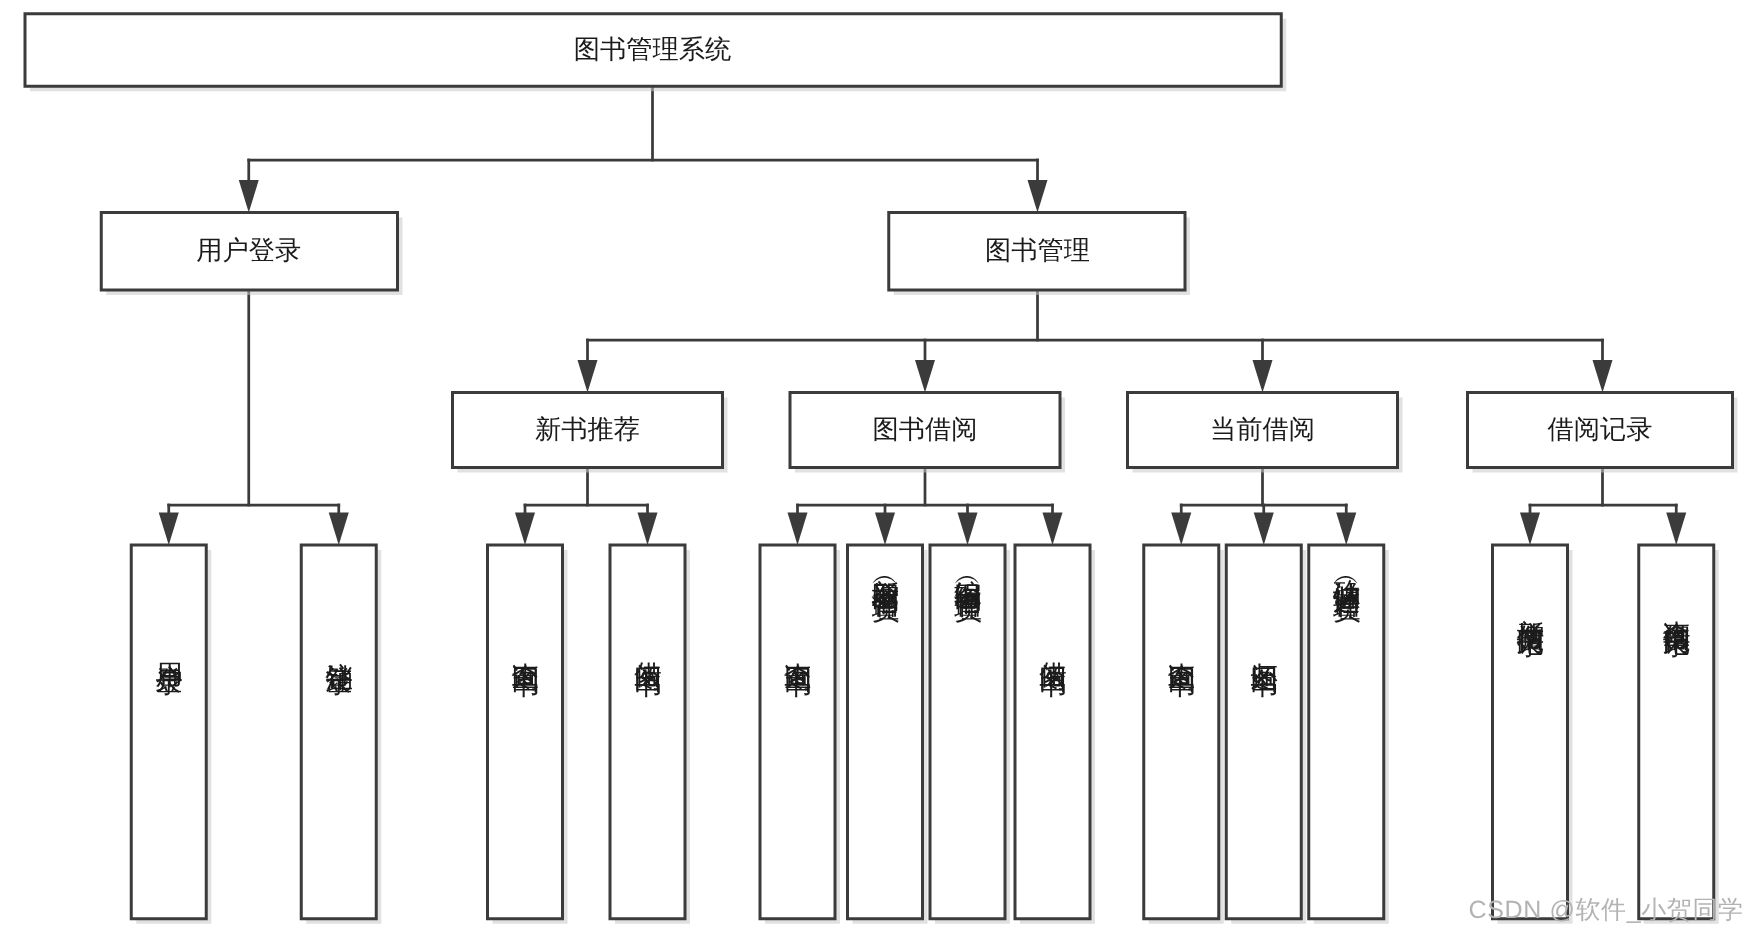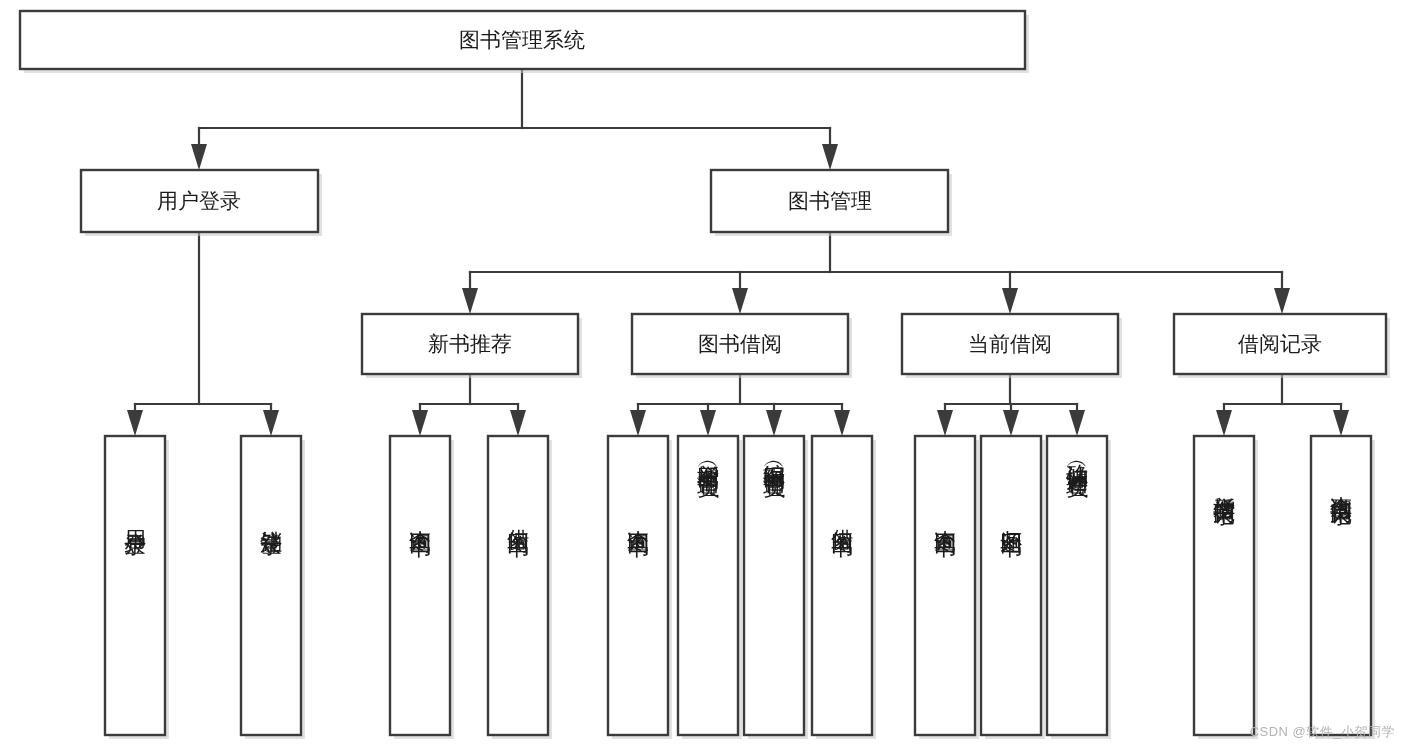--- a/index.html
+++ b/index.html
@@ -67,21 +67,21 @@
     line-height: 1.12;
     color: #1b1b1b;
     letter-spacing: 2px;
     white-space: nowrap;
   }
   .watermark {
     position: absolute;
     right: 10px;
     bottom: 6px;
     font-family: "Liberation Sans", "DejaVu Sans", sans-serif;
-    font-size: 13px;
+    font-size: 20px;
     color: #b3b3b3;
     letter-spacing: 0.5px;
     white-space: nowrap;
   }
 </style>
 </head>
 <body>
 
 <div id="chart-root">
 

